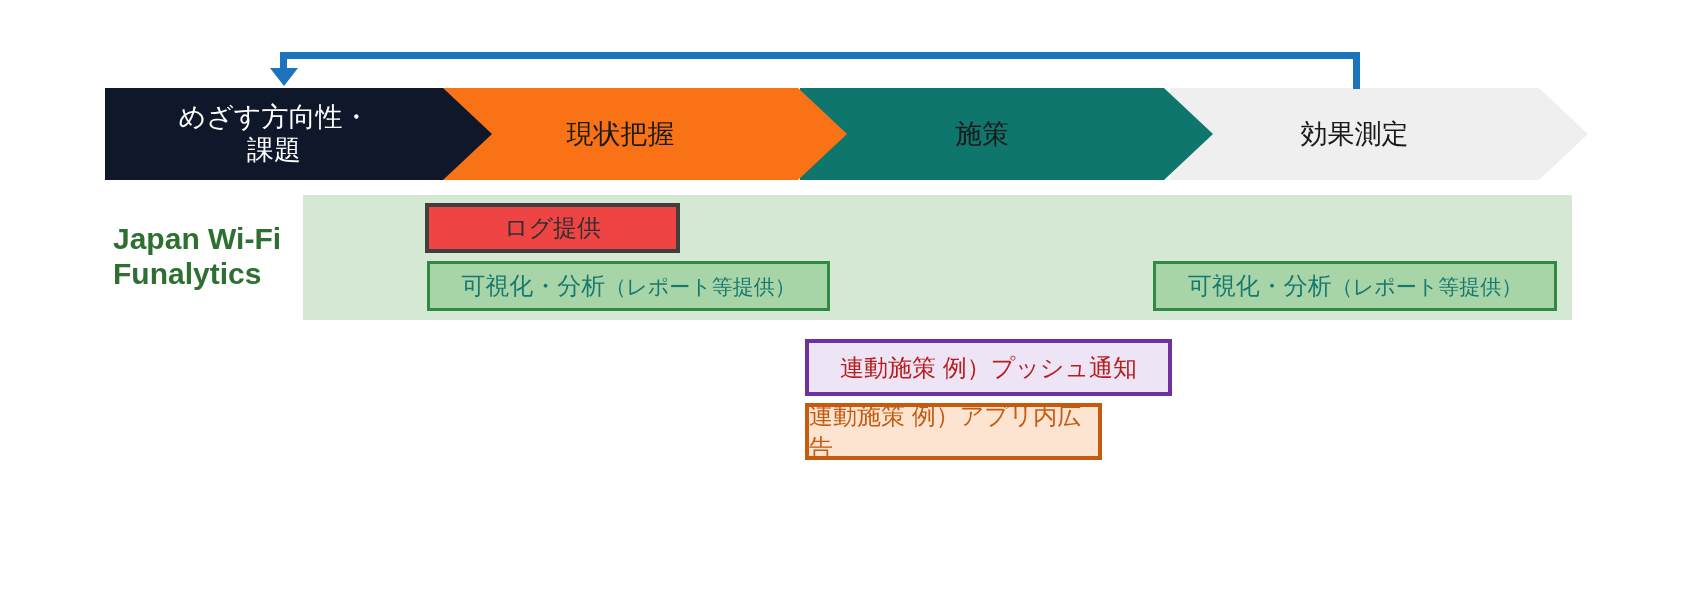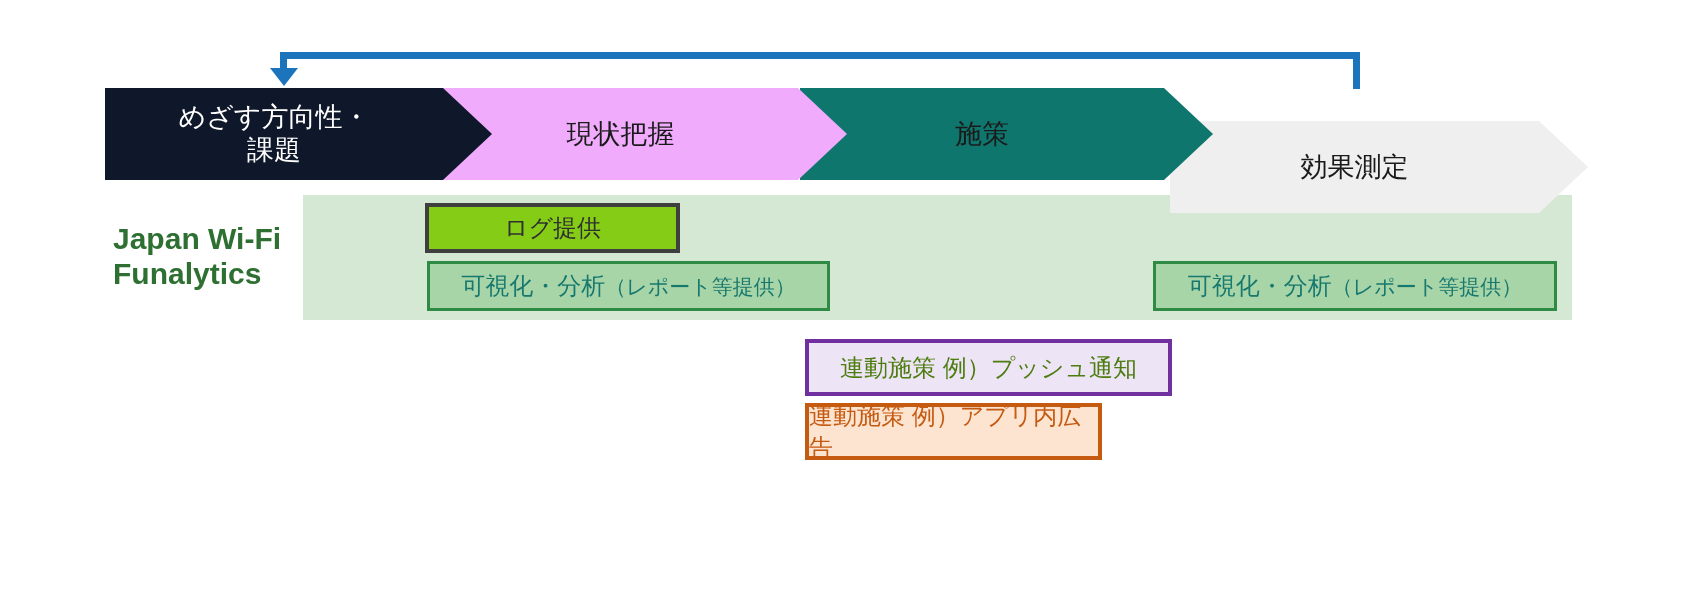--- a/index.html
+++ b/index.html
@@ -14,42 +14,42 @@
   #arrow-head{position:absolute;left:270px;top:68px;width:0;height:0;z-index:6;
     border-left:14px solid transparent;border-right:14px solid transparent;
     border-top:18px solid #1b74bc;}
 
   
   .chevron{position:absolute;top:88px;height:92px;display:flex;align-items:center;
     justify-content:center;font-size:27px;color:#1a1a1a;
     clip-path:polygon(0 0, calc(100% - 49px) 0, 100% 50%, calc(100% - 49px) 100%, 0 100%);
     padding-right:49px;box-sizing:border-box;}
   #chev-goal{left:105px;width:387px;background:#0f172a;color:#ffffff;z-index:5;text-align:center;line-height:1.22;}
-  #chev-current{left:443px;width:404px;background:#f0abfc;z-index:4;}
+  #chev-current{left:443px;width:404px;background:#f97316;z-index:4;}
   #chev-measures{left:800px;width:413px;background:#0f766e;z-index:3;align-items:center;}
-  #chev-evaluation{left:1170px;width:418px;background:#efefef;z-index:2;margin-top:33px;}
+  #chev-evaluation{left:1170px;width:418px;background:#efefef;z-index:2;}
 
   
   #brand{position:absolute;left:113px;top:222px;font-size:30px;font-weight:bold;
     color:#2e7031;line-height:1.15;}
 
   
   #service-band{position:absolute;left:303px;top:195px;width:1269px;height:125px;
     background:#d5e8d4;z-index:1;}
 
   .small-box{position:absolute;display:flex;align-items:center;justify-content:center;
     box-sizing:border-box;font-size:24px;z-index:7;}
-  #log-box{left:425px;top:203px;width:255px;height:50px;background:#84cc16;
+  #log-box{left:425px;top:203px;width:255px;height:50px;background:#ef4444;
     border:4px solid #3f3f3f;color:#303030;}
   .viz-box{background:#a8d5a8;border:3px solid #2f8a43;color:#17786e;}
   #viz-box-left{left:427px;top:261px;width:403px;height:50px;}
   #viz-box-right{left:1153px;top:261px;width:404px;height:50px;}
   .viz-sub{font-size:21px;margin-top:21px;}
   #push-box{left:805px;top:339px;width:367px;height:57px;background:#ede4f5;
-    border:4px solid #7030a0;color:#4d7c0f;}
+    border:4px solid #7030a0;color:#b91c1c;}
   #ad-box{left:805px;top:403px;width:297px;height:57px;background:#fce4d0;
     border:4px solid #c55a11;color:#c55a11;}
 </style>
 </head>
 <body>
 
 <div id="canvas">
 
   <div id="arrow-top" class="arrow-seg"></div>
   <div id="arrow-right" class="arrow-seg"></div>

